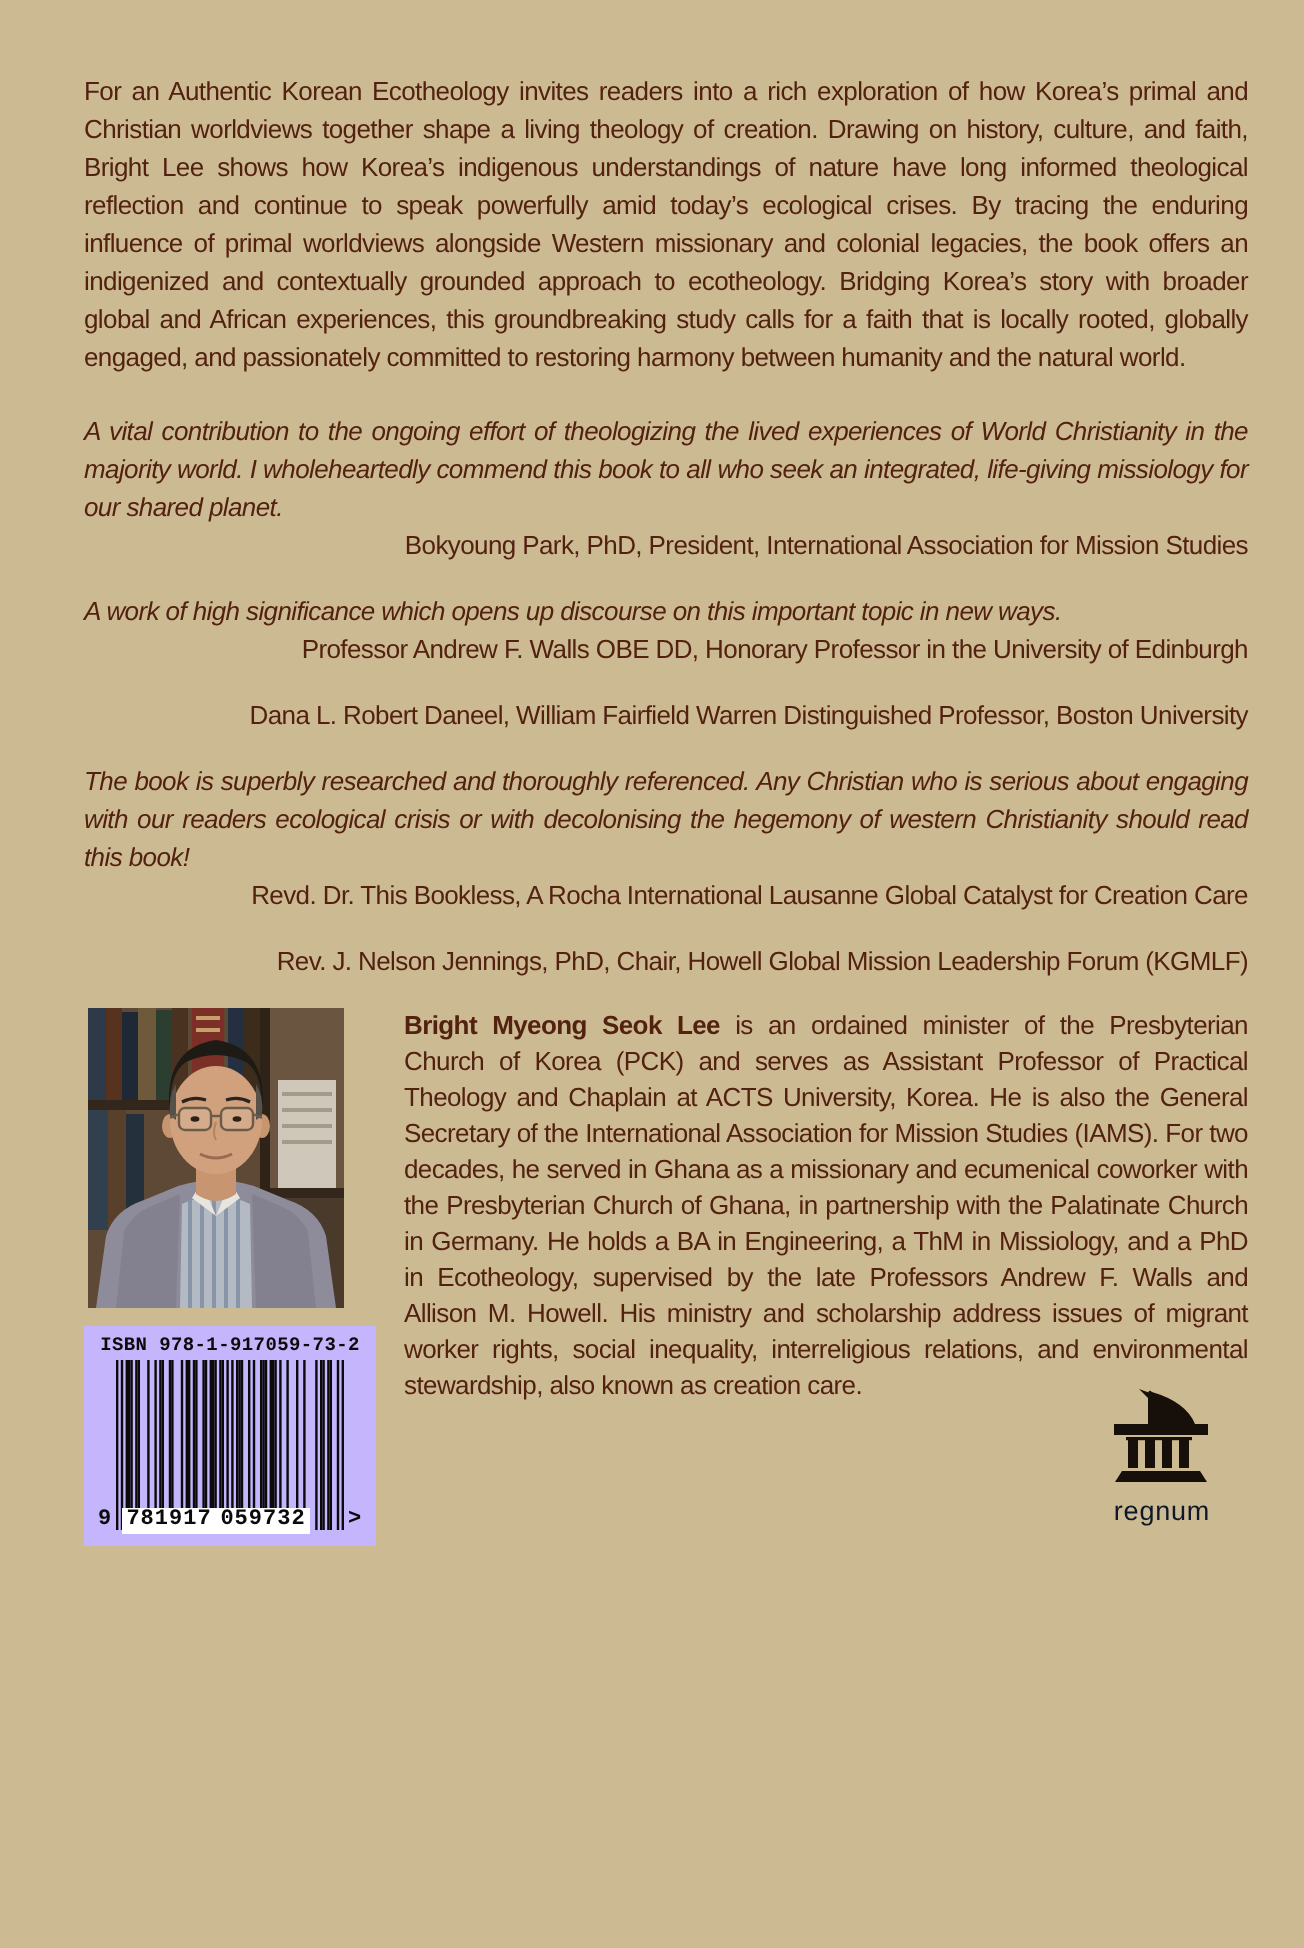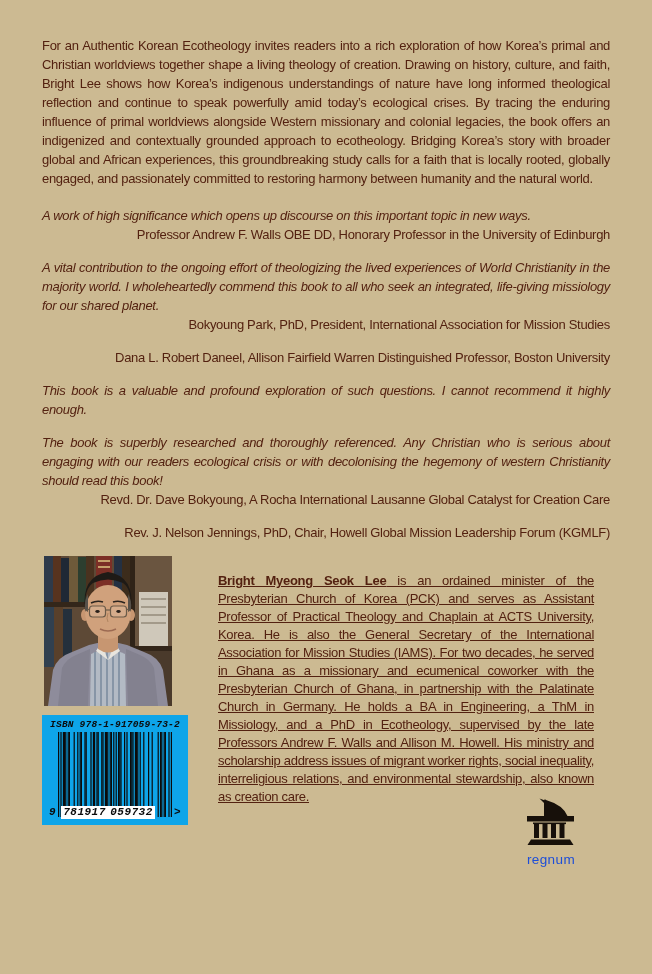--- a/index.html
+++ b/index.html
@@ -6,21 +6,21 @@
   html, body { margin: 0; padding: 0; }
   body {
     width: 652px; height: 974px;
     background: #ccba92;
     color: #532110;
     font-family: "Liberation Sans", sans-serif;
     font-size: 13px;
     letter-spacing: -0.3px;
     overflow: hidden;
   }
-  .cover { padding: 36px 42px 0 42px; width: 652px; height: 974px; }
+  .cover { padding: 36px 28px 0 42px; width: 652px; height: 974px; }
 
   .synopsis {
     margin: 0 0 18px 0;
     text-align: justify;
     line-height: 19px;
   }
 
   .endorsement { margin-bottom: 14px; }
   .quote {
     margin: 0;
@@ -35,24 +35,23 @@
   }
 
   .bio-row { display: flex; margin-top: 4px; }
   .left-col { width: 146px; flex: none; }
   .photo { margin-left: 2px; width: 128px; height: 150px; }
   .photo svg { display: block; }
 
   .barcode-box {
     margin-top: 9px;
     width: 146px; height: 110px;
-    background: #0ea5e9;
+    background: #c4b5fd;
     position: relative;
     padding: 4px 6px 3px 6px;
-    font-style: italic;
   }
   .isbn-label {
     font-family: "Liberation Mono", monospace;
     font-weight: bold;
     font-size: 9.5px;
     letter-spacing: 0.2px;
     color: #0b0b0b;
     white-space: nowrap;
     text-align: center;
   }
@@ -63,64 +62,63 @@
     font-family: "Liberation Mono", monospace; font-weight: bold;
     font-size: 11px; letter-spacing: 0.5px; color: #0b0b0b;
     text-align: center; background: #ffffff;
   }
   .bc-lead  { left: 0;   width: 9px;  background: transparent; }
   .bc-g1    { left: 13px; width: 47px; }
   .bc-g2    { left: 60px; width: 47px; margin-top: 28px; }
   .bc-trail { left: 125px; width: 9px; background: transparent; }
 
   .bio-text { flex: 1; margin-left: 14px; }
-  .bio-text p { margin: 16px; text-align: justify; line-height: 18px; text-decoration: underline; }
+  .bio-text p { margin: 0; text-align: justify; line-height: 18px; }
   .bio-text b { font-weight: bold; }
 
   .regnum-float {
     display: block;
     float: right;
     width: 86px;
     margin: 8px 0 0 12px;
     text-align: center;
   }
   .regnum-float svg { display: block; margin: 0 auto; }
   .regnum-label {
     display: block;
     font-size: 13.5px;
     letter-spacing: 0.4px;
-    color: #1d4ed8;
+    color: #0f172a;
     margin-top: 1px;
   }
 </style>
 </head>
 <body>
 
 <div class="cover">
 
   <p class="synopsis">For an Authentic Korean Ecotheology invites readers into a rich exploration of how Korea’s primal and Christian worldviews together shape a living theology of creation. Drawing on history, culture, and faith, Bright Lee shows how Korea’s indigenous understandings of nature have long informed theological reflection and continue to speak powerfully amid today’s ecological crises. By tracing the enduring influence of primal worldviews alongside Western missionary and colonial legacies, the book offers an indigenized and contextually grounded approach to ecotheology. Bridging Korea’s story with broader global and African experiences, this groundbreaking study calls for a faith that is locally rooted, globally engaged, and passionately committed to restoring harmony between humanity and the natural world.</p>
 
   <section>
     <div class="endorsement">
+      <p class="quote">A vital contribution to the ongoing effort of theologizing the lived experiences of World Christianity in the majority world. I wholeheartedly commend this book to all who seek an integrated, life-giving missiology for our shared planet.</p>
+      <p class="attr">Bokyoung Park, PhD, President, International Association for Mission Studies</p>
+    </div>
+    <div class="endorsement">
       <p class="quote">A work of high significance which opens up discourse on this important topic in new ways.</p>
       <p class="attr">Professor Andrew F. Walls OBE DD, Honorary Professor in the University of Edinburgh</p>
     </div>
     <div class="endorsement">
-      <p class="quote">A vital contribution to the ongoing effort of theologizing the lived experiences of World Christianity in the majority world. I wholeheartedly commend this book to all who seek an integrated, life-giving missiology for our shared planet.</p>
-      <p class="attr">Bokyoung Park, PhD, President, International Association for Mission Studies</p>
-    </div>
-    <div class="endorsement">
-      <p class="attr">Dana L. Robert Daneel, Allison Fairfield Warren Distinguished Professor, Boston University</p>
-    </div>
-    <div class="endorsement">
-      <p class="quote">This book is a valuable and profound exploration of such questions. I cannot recommend it highly enough.</p>
+      <p class="attr">Dana L. Robert Daneel, William Fairfield Warren Distinguished Professor, Boston University</p>
+    </div>
+    <div class="endorsement">
     </div>
     <div class="endorsement">
       <p class="quote">The book is superbly researched and thoroughly referenced. Any Christian who is serious about engaging with our readers ecological crisis or with decolonising the hegemony of western Christianity should read this book!</p>
-      <p class="attr">Revd. Dr. Dave Bokyoung, A Rocha International Lausanne Global Catalyst for Creation Care</p>
+      <p class="attr">Revd. Dr. This Bookless, A Rocha International Lausanne Global Catalyst for Creation Care</p>
     </div>
     <div class="endorsement">
       <p class="attr">Rev. J. Nelson Jennings, PhD, Chair, Howell Global Mission Leadership Forum (KGMLF)</p>
     </div>
   </section>
 
   <section class="bio-row">
     <div class="left-col">
 
       <div class="photo">

